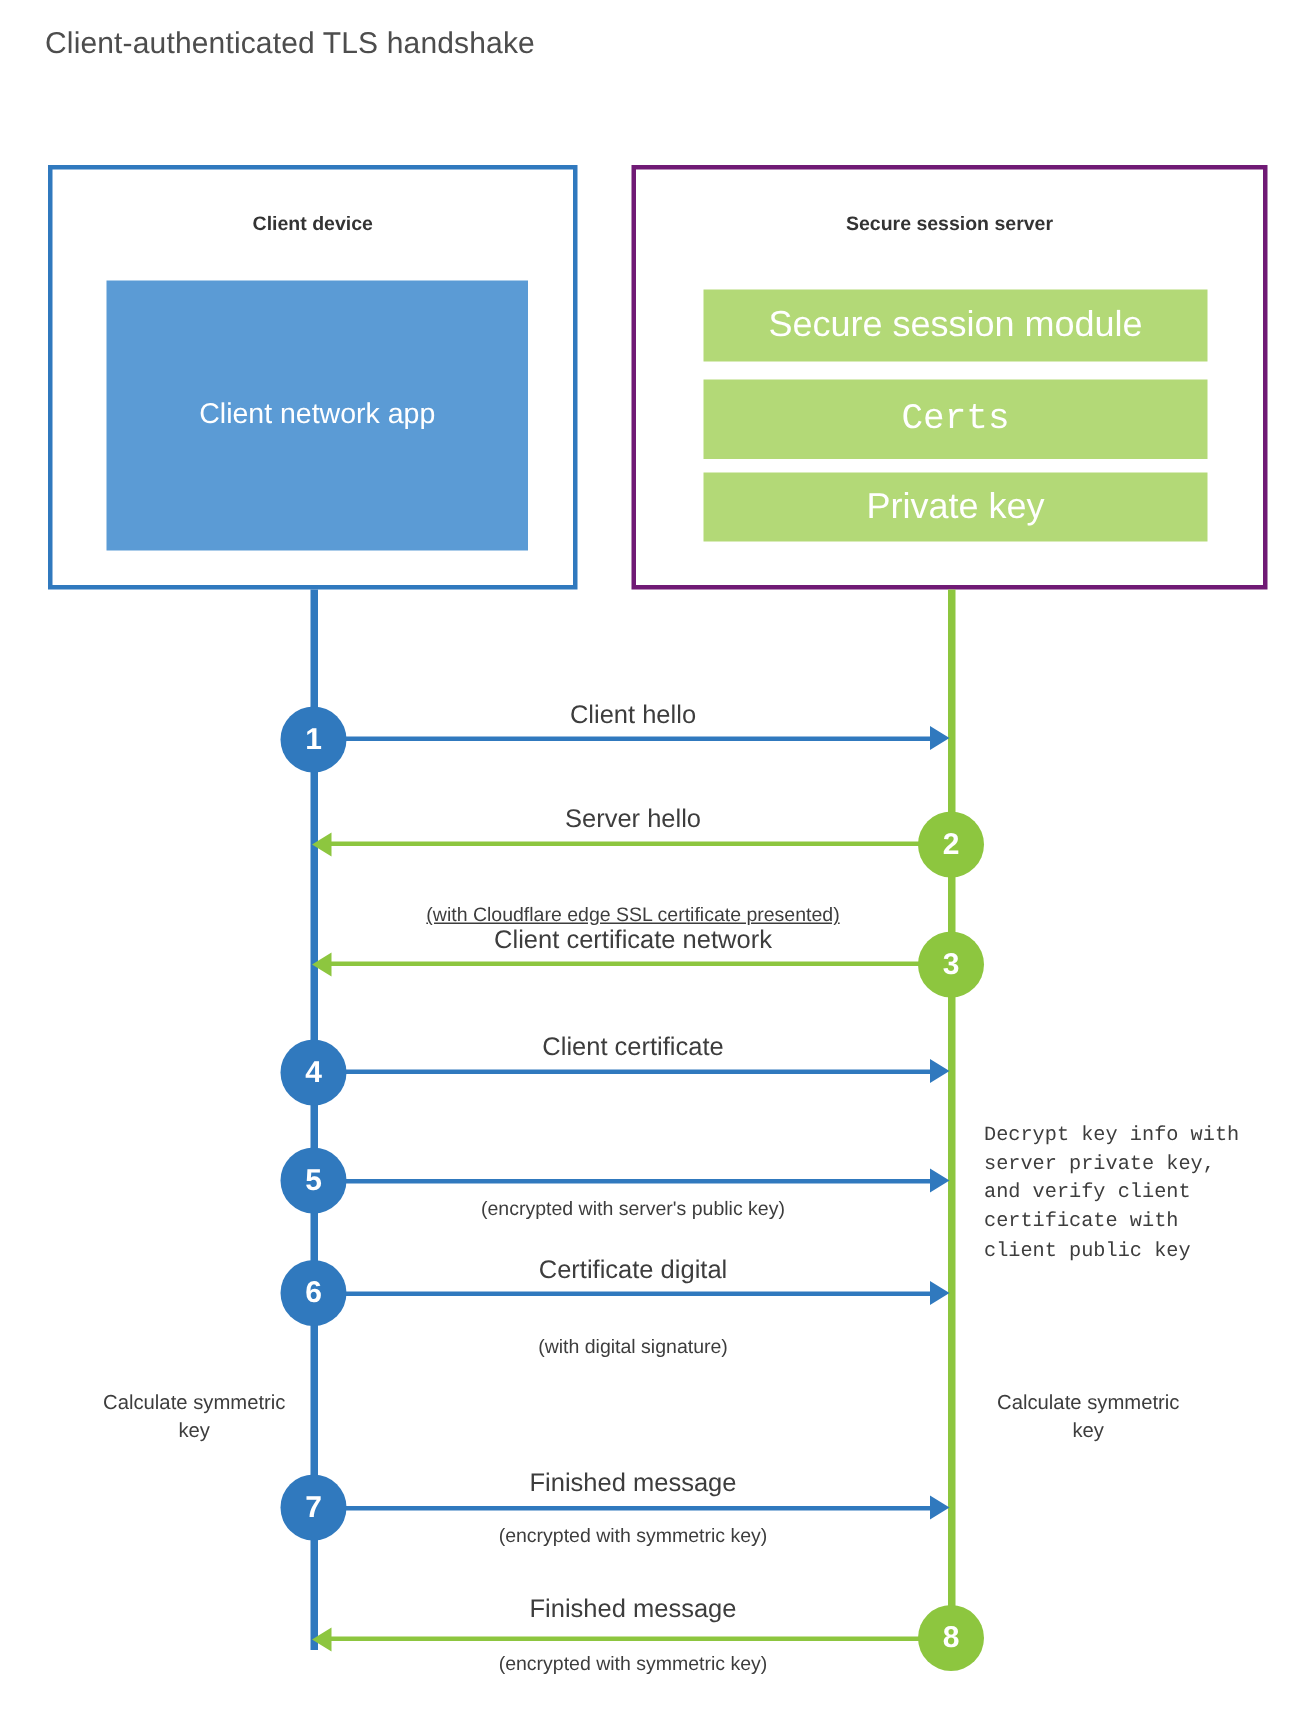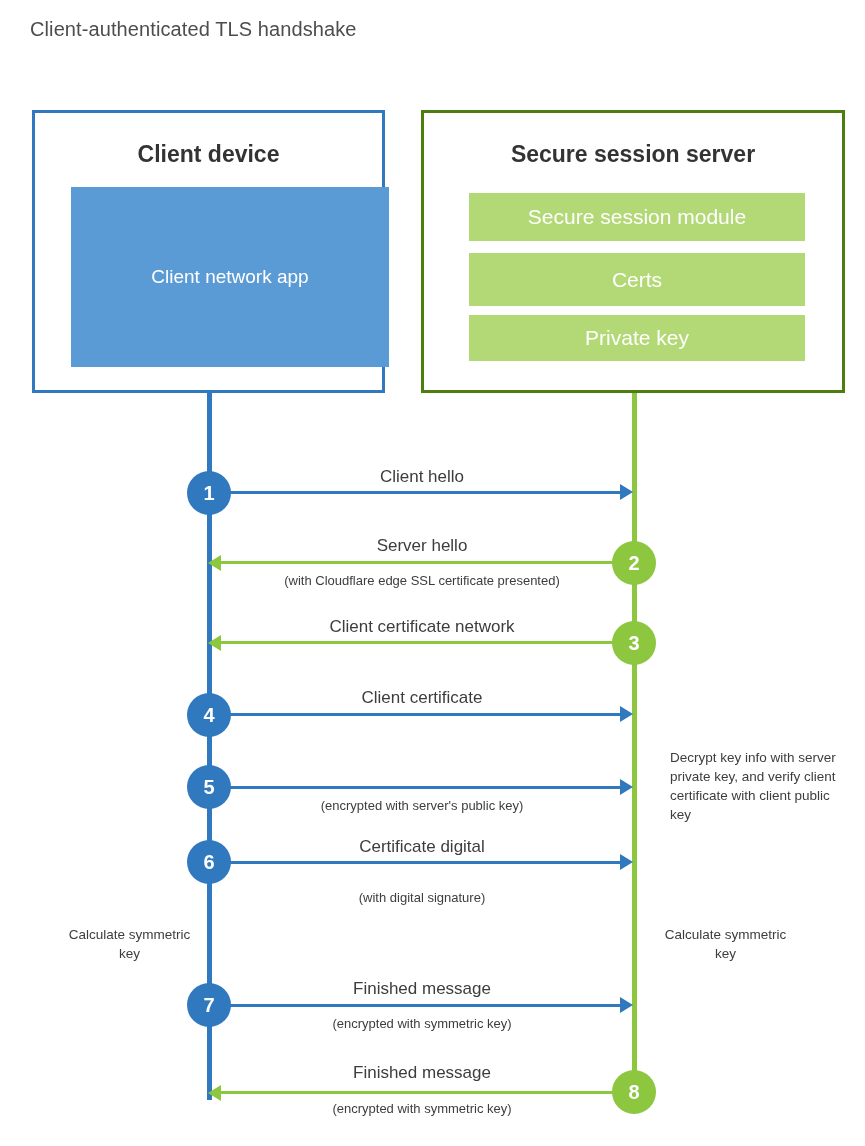--- a/index.html
+++ b/index.html
@@ -42,63 +42,63 @@
     top: 110px;
     width: 353px;
     height: 283px;
     border: 3px solid #3079be;
   }
   #secure-server-box {
     left: 421px;
     top: 110px;
     width: 424px;
     height: 283px;
-    border: 3px solid #4d7c0f;
+    border: 3px solid #701a75;
   }
   .party-title {
     position: absolute;
     left: 0;
     right: 0;
     top: 28px;
     text-align: center;
-    font-size: 23px;
+    font-size: 13px;
     font-weight: bold;
     color: #333333;
   }
 
   
   #client-app-block {
     position: absolute;
     left: 36px;
     top: 74px;
-    width: 318px;
+    width: 281px;
     height: 180px;
     background: #5b9bd5;
     color: #ffffff;
     font-size: 19px;
     display: flex;
     align-items: center;
     justify-content: center;
     text-align: center;
     line-height: 1.3;
   }
   .server-block {
     position: absolute;
     left: 45px;
     width: 336px;
     background: #b3d977;
     color: #ffffff;
-    font-size: 21px;
+    font-size: 24px;
     display: flex;
     align-items: center;
     justify-content: center;
     text-align: center;
   }
   #server-block-0 { top: 80px; height: 48px; }
-  #server-block-1 { top: 140px; height: 53px; }
+  #server-block-1 { top: 140px; height: 53px; font-family: Liberation Mono, monospace; }
   #server-block-2 { top: 202px; height: 46px; }
 
   
   .lifeline {
     position: absolute;
     width: 5px;
   }
   #client-lifeline {
     left: 207px;
     top: 393px;
@@ -193,21 +193,21 @@
   <div id="server-lifeline" class="lifeline"></div>
 
   <div class="msg-label" style="left:210px; top:467px; width:424px;">Client hello</div>
   <div class="msg-line blue" style="left:210px; top:491px; width:412px;"></div>
   <div class="arrow-head right blue" style="left:620px; top:484px;"></div>
   <div class="step-circle blue" style="left:187px; top:471px;">1</div>
 
   <div class="msg-label" style="left:210px; top:536px; width:424px;">Server hello</div>
   <div class="msg-line green" style="left:219px; top:561px; width:416px;"></div>
   <div class="arrow-head left green" style="left:208px; top:555px;"></div>
-  <div class="msg-sub" style="left:210px; top:573px; width:424px;">(with Cloudflare edge SSL certificate presented)</div>
+  <div class="msg-sub" style="left:210px; top:602px; width:424px;text-decoration:underline;">(with Cloudflare edge SSL certificate presented)</div>
   <div class="step-circle green" style="left:612px; top:541px;">2</div>
 
   <div class="msg-label" style="left:210px; top:617px; width:424px;">Client certificate network</div>
   <div class="msg-line green" style="left:219px; top:641px; width:416px;"></div>
   <div class="arrow-head left green" style="left:208px; top:635px;"></div>
   <div class="step-circle green" style="left:612px; top:621px;">3</div>
 
   <div class="msg-label" style="left:210px; top:688px; width:424px;">Client certificate</div>
   <div class="msg-line blue" style="left:210px; top:713px; width:412px;"></div>
   <div class="arrow-head right blue" style="left:620px; top:706px;"></div>
@@ -229,17 +229,17 @@
   <div class="arrow-head right blue" style="left:620px; top:997px;"></div>
   <div class="msg-sub" style="left:210px; top:1016px; width:424px;">(encrypted with symmetric key)</div>
   <div class="step-circle blue" style="left:187px; top:983px;">7</div>
 
   <div class="msg-label" style="left:210px; top:1063px; width:424px;">Finished message</div>
   <div class="msg-line green" style="left:219px; top:1091px; width:416px;"></div>
   <div class="arrow-head left green" style="left:208px; top:1085px;"></div>
   <div class="msg-sub" style="left:210px; top:1101px; width:424px;">(encrypted with symmetric key)</div>
   <div class="step-circle green" style="left:612px; top:1070px;">8</div>
 
-  <div class="side-note" style="left:670px; top:748px; width:175px;">Decrypt key info with server private key, and verify client certificate with client public key</div>
+  <div class="side-note" style="left:656px; top:748px; width:175px;font-family:Liberation Mono, monospace;">Decrypt key info with server private key, and verify client certificate with client public key</div>
   <div class="side-note center" style="left:62px; top:925px; width:135px;">Calculate symmetric key</div>
   <div class="side-note center" style="left:658px; top:925px; width:135px;">Calculate symmetric key</div>
 
 </div>
 
 </body></html>

